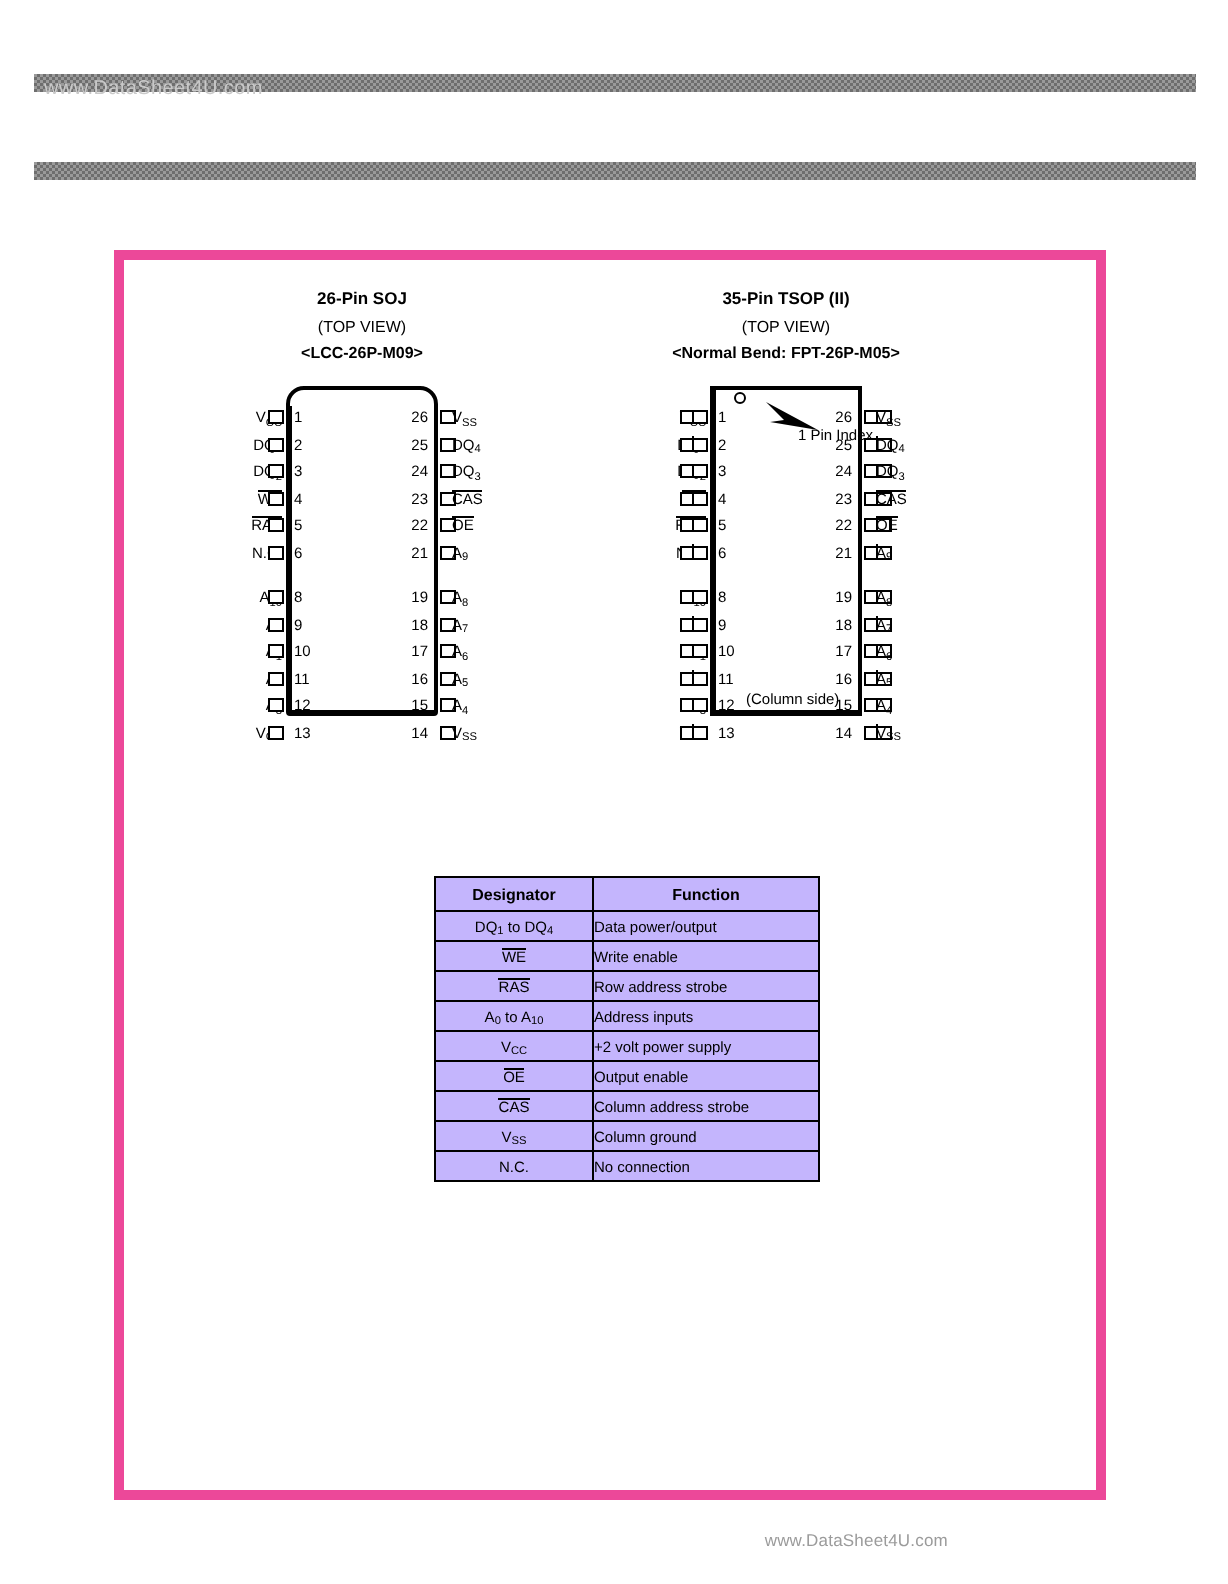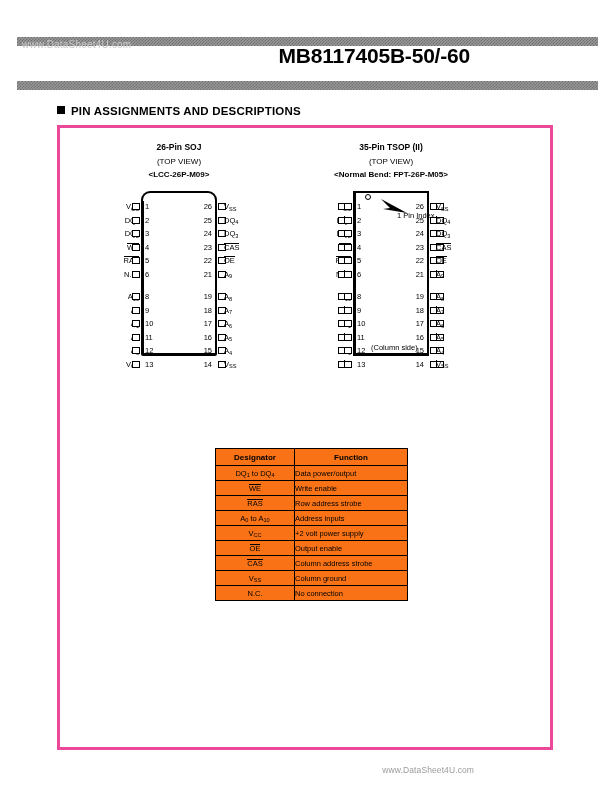--- a/index.html
+++ b/index.html
@@ -46,21 +46,21 @@
   }
   .sect .sq{
     display:inline-block;width:8px;height:8px;background:#000;
     margin-right:6px;vertical-align:1px;
   }
 
   
   .frame{
     position:absolute;left:57px;top:112px;
     width:496px;height:625px;
-    border:3px solid #ec4899;
+    border:5px solid #ec4899;
     box-sizing:border-box;
     background:#fff;
   }
 
   
   .pkg{position:absolute;}
   .pkg-title{
     text-align:center;font-size:8.5px;font-weight:bold;
     white-space:nowrap;
   }
@@ -134,24 +134,24 @@
   .pinidx-txt{
     position:absolute;font-size:7.5px;white-space:nowrap;
   }
   .pin1circ{
     position:absolute;width:6px;height:6px;border:1.2px solid #000;
     border-radius:50%;box-sizing:border-box;
   }
 
   
   .tbl{
-    position:absolute;left:155px;top:320px;
+    position:absolute;left:155px;top:308px;
     border-collapse:collapse;
     font-size:7.5px;
-    background:#f97316;
+    background:#c4b5fd;
   }
   .tbl td,.tbl th{
     border:1px solid #000;
     padding:0;
     height:14px;
     vertical-align:middle;
   }
   .tbl th{
     font-size:8px;font-weight:bold;height:16px;
   }
@@ -163,26 +163,22 @@
     font-size:8.5px;color:#9b9b9b;white-space:nowrap;letter-spacing:.1px;
   }
 </style>
 </head>
 <body>
 
 <div class="page">
 
   <div class="hdr-bar top"></div>
   <div class="wm-top">www.DataSheet4U.com</div>
-  <div class="part-no">MB8117405B-50/-60</div>
   <div class="hdr-bar bottom"></div>
 
-  <div class="sect">
-    <span class="sq"></span><span>PIN ASSIGNMENTS AND DESCRIPTIONS</span>
-  </div>
 
   <div class="frame">
 
     <div class="pkg" id="pkg-soj" style="left:46px;top:14px;width:146px;">
       <div class="pkg-title">26-Pin SOJ</div>
       <div class="pkg-sub">(TOP VIEW)</div>
       <div class="pkg-code">&lt;LCC-26P-M09&gt;</div>
       <div class="dip" id="dip-soj" style="height:175px;">
         <div class="body-soj"></div>
       <div class="pinrow" style="top: 10px;">

